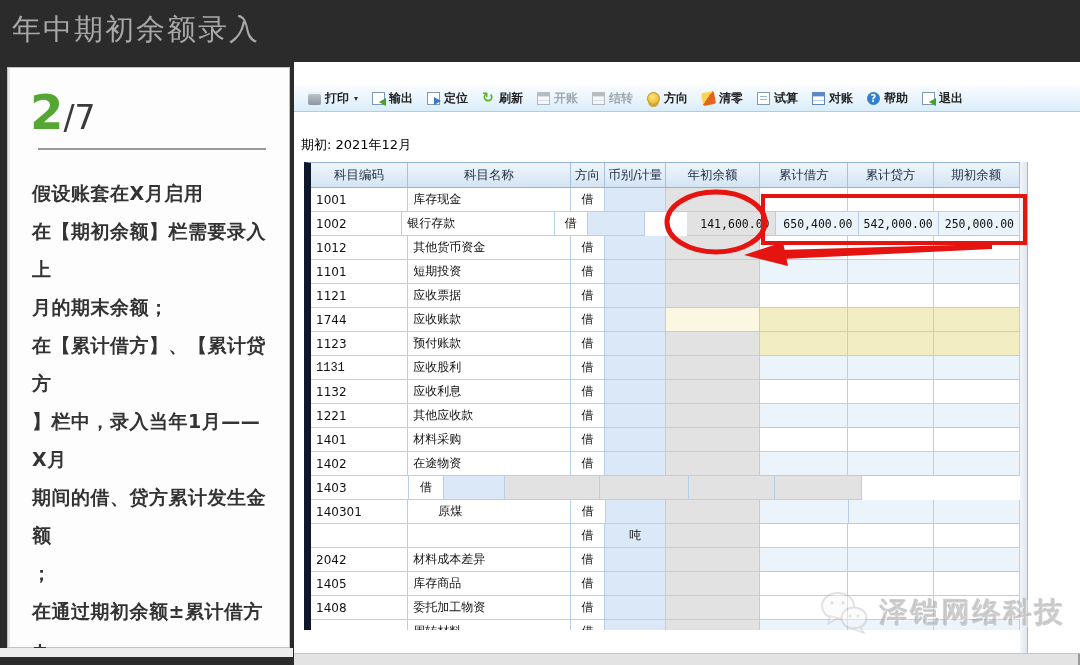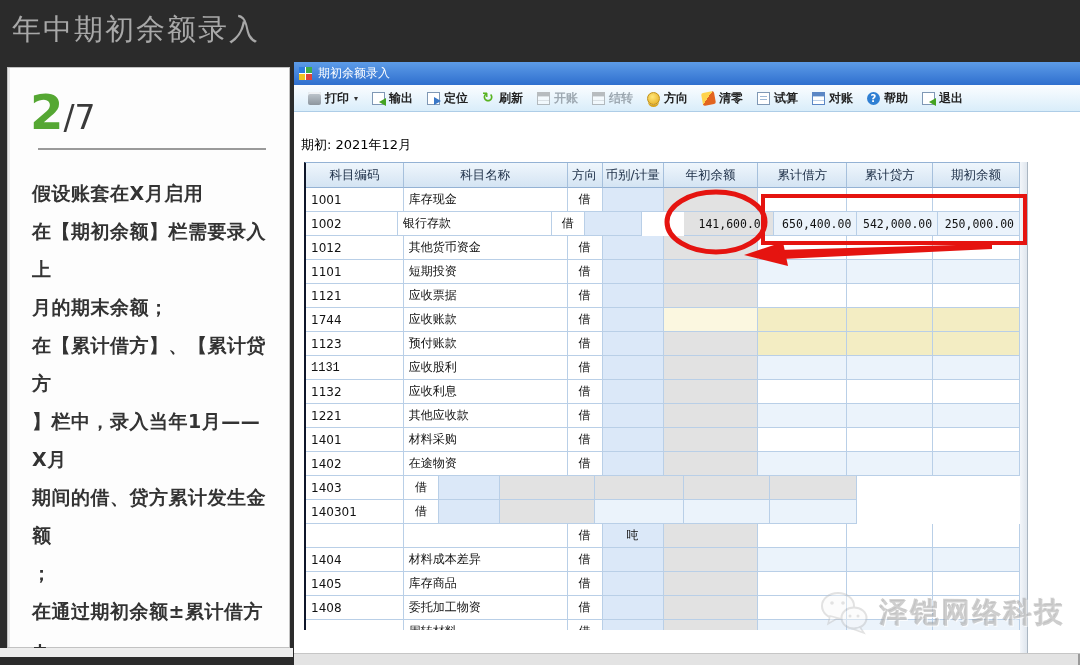--- a/index.html
+++ b/index.html
@@ -50,21 +50,21 @@
   .i-direction{background:radial-gradient(circle at 40% 35%,#ffe678,#e3a81c);border:1px solid #c08f16;border-radius:50%;box-shadow:0 3px 0 -1px #d9a51f;}
   .i-clear-zero{background:linear-gradient(135deg,#ffd34d 0 45%,#e2641f 45%);border-radius:2px;transform:rotate(-10deg);}
   .i-trial-balance::after{content:"";position:absolute;left:2px;top:3px;width:7px;height:5px;background:repeating-linear-gradient(#9db8d6 0 1px,transparent 1px 3px);}
   .i-help{background:#2f7fd3;border-radius:50%;}
   .i-help::before{content:"?";position:absolute;left:0;top:0;width:13px;height:13px;color:#fff;font-size:10px;font-weight:bold;text-align:center;line-height:13px;}
 
   .period{position:absolute;left:7px;top:74px;font-size:13px;color:#000;}
 
   
   .grid{position:absolute;left:10px;top:100px;width:716px;background:#fff;
-    border-left:2px solid #0f172a;border-top:1px solid #94b2d4;text-align:right;}
+    border-left:7px solid #0f172a;border-top:1px solid #94b2d4;text-align:right;}
   .grow{display:flex;}
   .gcell{height:24px;border-right:1px solid #b9cfe7;border-bottom:1px solid #b9cfe7;
     font-size:12px;color:#111;display:flex;align-items:center;padding:0 5px;overflow:hidden;white-space:nowrap;background:#fff;}
   .hrow .gcell{height:25px;justify-content:center;background:linear-gradient(#eff6fc,#d4e4f3);
     border-right:1px solid #a6c0dc;border-bottom:1px solid #94b2d4;font-size:12.5px;color:#20324a;}
   .al-right{justify-content:flex-end;font-family:"DejaVu Sans Mono","Liberation Mono",monospace;font-size:11.5px;}
   .al-center{justify-content:center;}
   .bg-white{background:#fff;} .bg-blue{background:#ebf3fb;} .bg-yellow{background:var(--yellow);}
   .bg-gray{background:#e2e2e2;} .bg-cream{background:#fbf7e0;} .bg-unit{background:#dbe8f8;}
   .indent{padding-left:30px;}
@@ -107,29 +107,20 @@
         <div>在【累计借方】、【累计贷方</div>
         <div>】栏中，录入当年1月——X月</div>
         <div>期间的借、贷方累计发生金额</div>
         <div>；</div>
         <div>在通过期初余额±累计借方±</div>
       </div>
   </section>
   <div class="bottom-strip"></div>
 
   <section class="app-window">
-    <header class="titlebar">
-      <span class="appicon">
-          <i></i>
-          <i></i>
-          <i></i>
-          <i></i>
-        </span>
-      <span class="title">期初余额录入</span>
-    </header>
     <div class="toolbar" id="toolbar">
         <div class="tbtn">
           <span class="tbicon i-print"></span>
           <span class="lbl">打印</span>
           <span class="caret">▾</span>
         </div>
         <div class="tbtn">
           <span class="tbicon i-export"></span>
           <span class="lbl">输出</span>
         </div>
@@ -312,39 +303,40 @@
           <div class="gcell al-left" style="width: 98px;">1403</div>
           <div class="gcell al-center" style="width: 35px;">借</div>
           <div class="gcell al-center bg-unit" style="width: 61px;"></div>
           <div class="gcell al-right bg-gray" style="width: 95px;"></div>
           <div class="gcell al-right bg-gray" style="width: 89px;"></div>
           <div class="gcell al-right bg-gray" style="width: 86px;"></div>
           <div class="gcell al-right bg-gray" style="width: 87px;"></div>
         </div>
         <div class="grow">
           <div class="gcell al-left" style="width: 98px;">140301</div>
+          <div class="gcell al-left indent" style="width: 164px;">原煤</div>
           <div class="gcell al-center" style="width: 35px;">借</div>
           <div class="gcell al-center bg-unit" style="width: 61px;"></div>
           <div class="gcell al-right bg-gray" style="width: 95px;"></div>
           <div class="gcell al-right bg-blue" style="width: 89px;"></div>
           <div class="gcell al-right bg-blue" style="width: 86px;"></div>
           <div class="gcell al-right bg-blue" style="width: 87px;"></div>
         </div>
         <div class="grow">
           <div class="gcell al-left" style="width: 98px;"></div>
           <div class="gcell al-left" style="width: 164px;"></div>
           <div class="gcell al-center" style="width: 35px;">借</div>
           <div class="gcell al-center bg-unit" style="width: 61px;">吨</div>
           <div class="gcell al-right bg-gray" style="width: 95px;"></div>
           <div class="gcell al-right bg-white" style="width: 89px;"></div>
           <div class="gcell al-right bg-white" style="width: 86px;"></div>
           <div class="gcell al-right bg-white" style="width: 87px;"></div>
         </div>
         <div class="grow">
-          <div class="gcell al-left" style="width: 98px;">1404</div>
+          <div class="gcell al-left" style="width: 98px;">2042</div>
           <div class="gcell al-left" style="width: 164px;">材料成本差异</div>
           <div class="gcell al-center" style="width: 35px;">借</div>
           <div class="gcell al-center bg-unit" style="width: 61px;"></div>
           <div class="gcell al-right bg-gray" style="width: 95px;"></div>
           <div class="gcell al-right bg-blue" style="width: 89px;"></div>
           <div class="gcell al-right bg-blue" style="width: 86px;"></div>
           <div class="gcell al-right bg-blue" style="width: 87px;"></div>
         </div>
         <div class="grow">
           <div class="gcell al-left" style="width: 98px;">1405</div>

